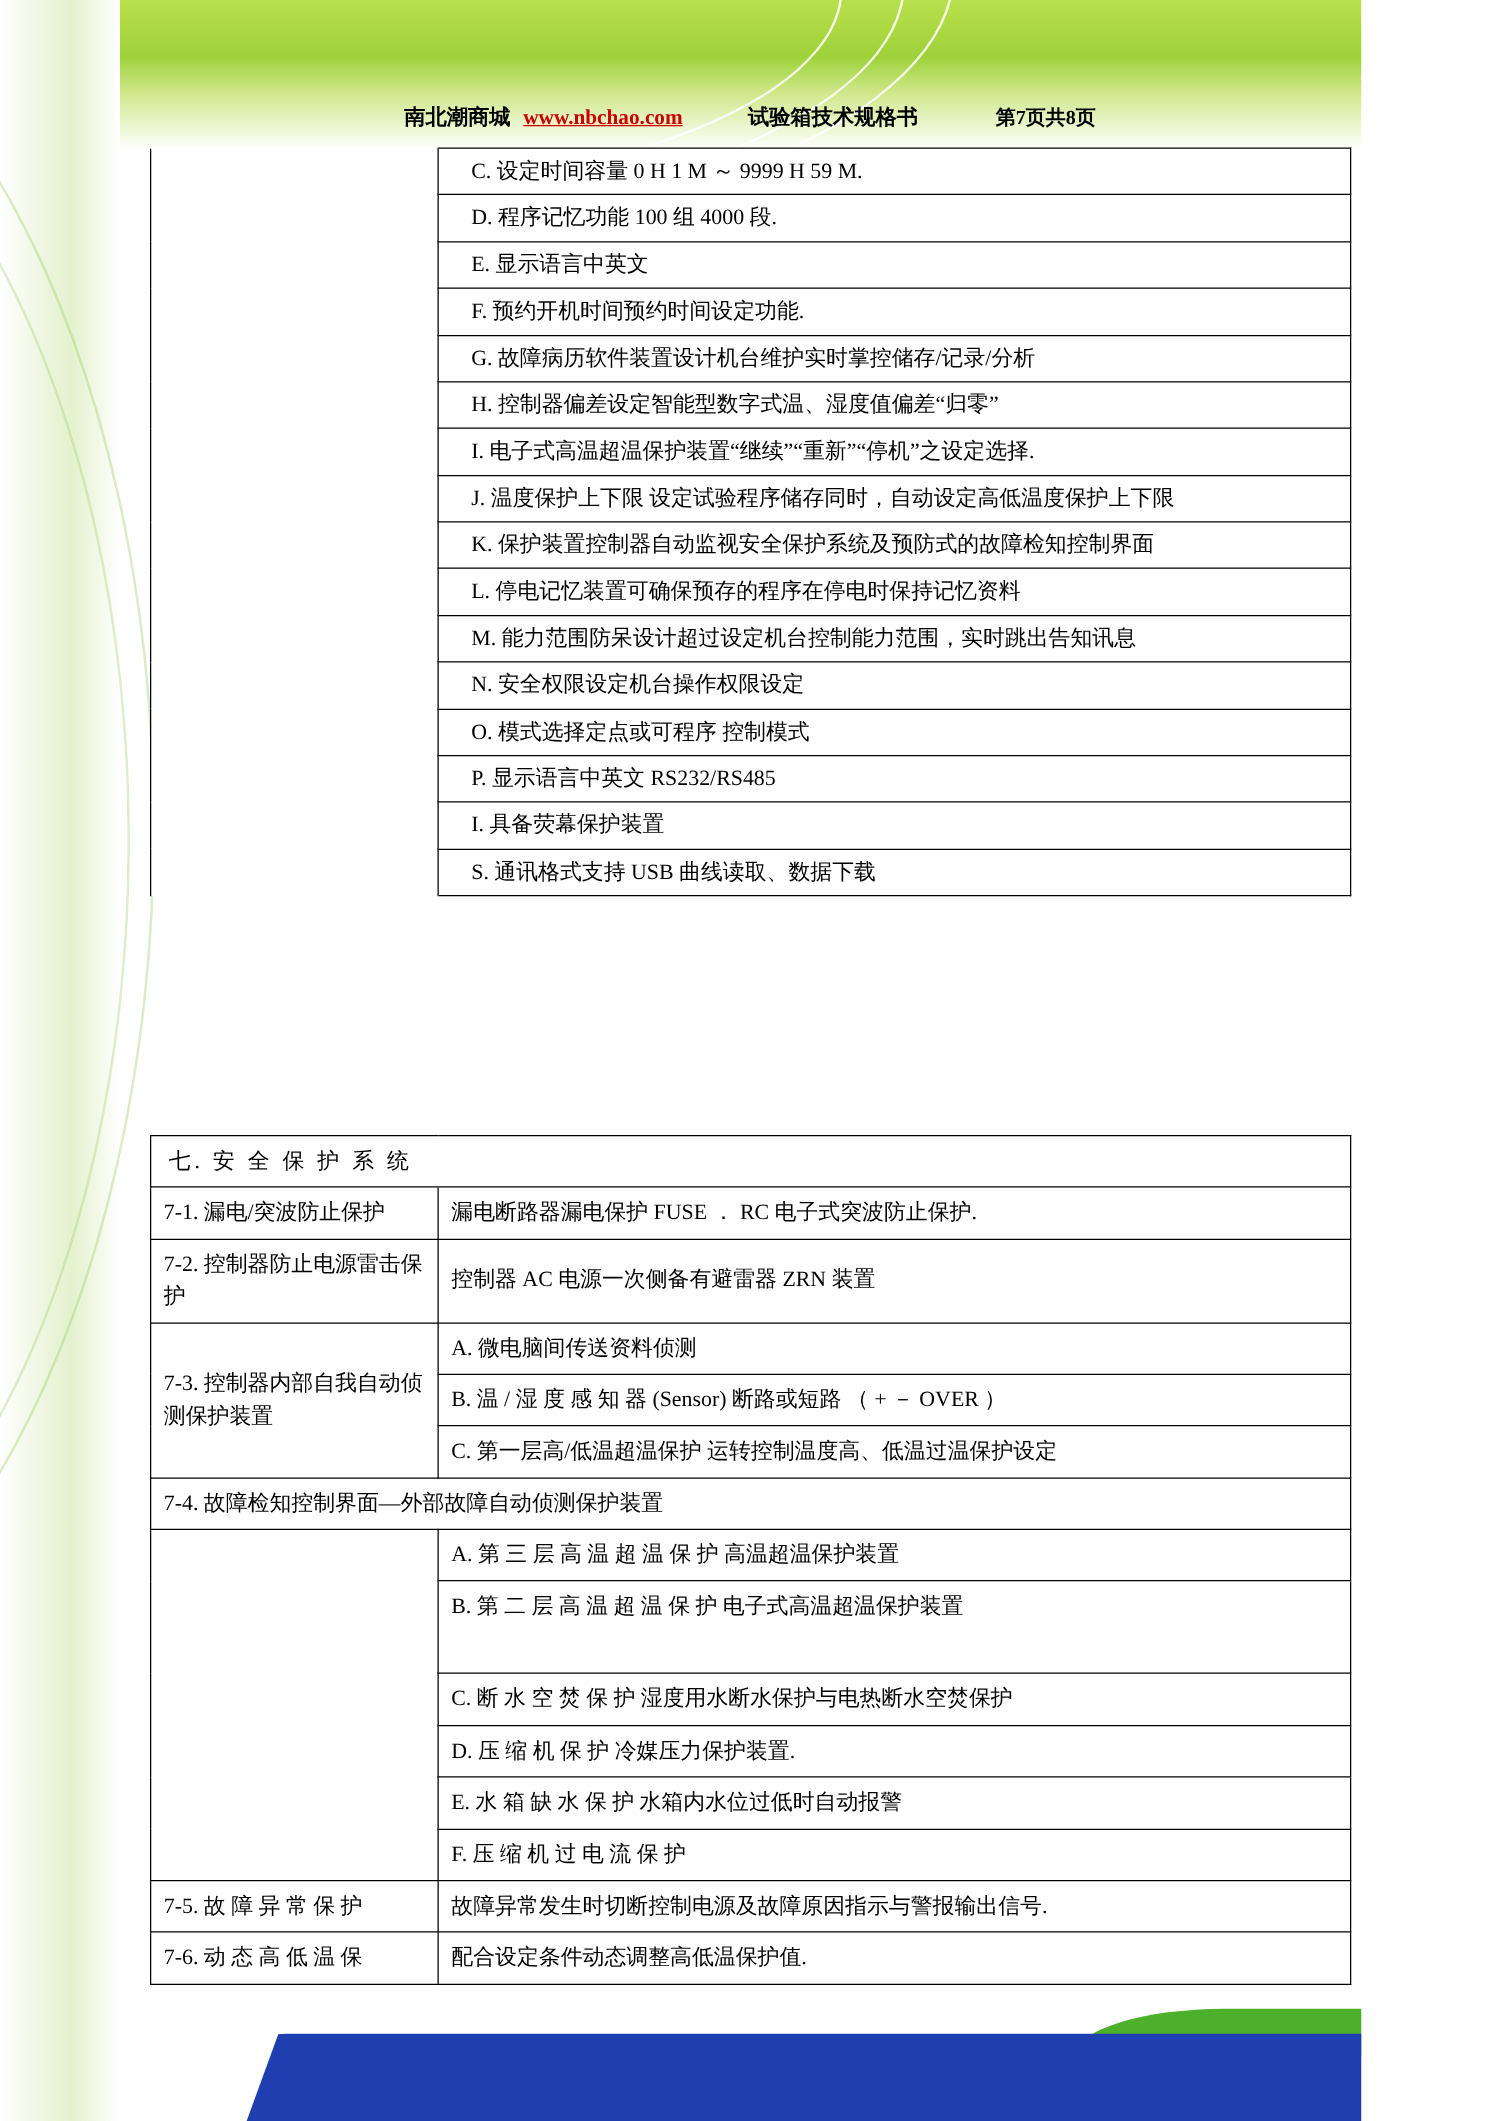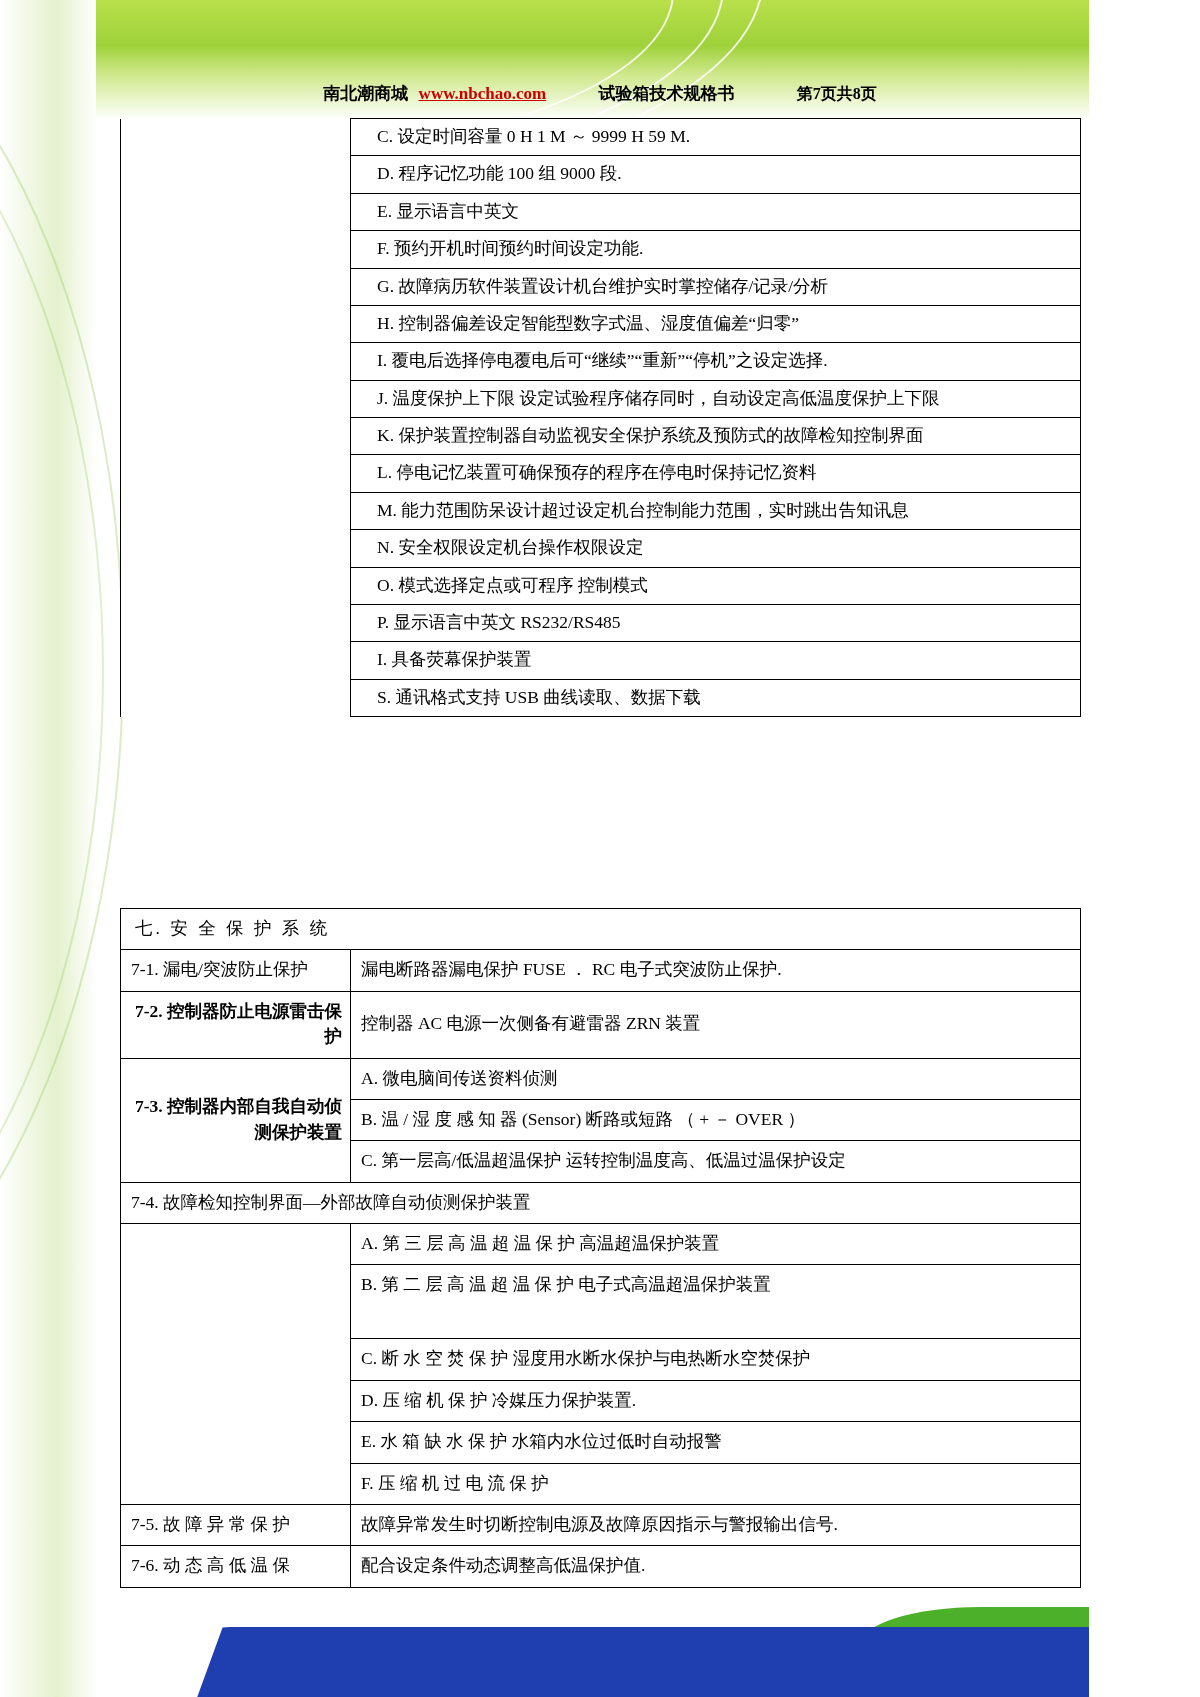--- a/index.html
+++ b/index.html
@@ -139,21 +139,21 @@
   .sectitle-cell {
     border-right: none !important;
   }
   .sectitle-blank {
     border-left: none !important;
   }
   .lbl {
     font-size: 17px;
     line-height: 1.5;
   }
-  .lbl-center { text-align: right; font-weight: bold; }
+  .lbl-center { text-align: left; }
   .wide-head {
     font-size: 17.5px;
     font-weight: normal;
     margin-top: 38px;
   }
   .empty-left {
     border-top: none;
     border-bottom: none;
   }
 </style>
@@ -190,36 +190,36 @@
     <colgroup>
       <col style="width:230px">
       <col style="width:730px">
     </colgroup>
     <tbody>
       <tr>
         <td class="leftcol" rowspan="16"></td>
         <td class="txt">C. 设定时间容量 0 H 1 M ～ 9999 H 59 M.</td>
       </tr>
       <tr>
-          <td class="txt">D. 程序记忆功能 100 组 9000 段.</td>
+          <td class="txt">D. 程序记忆功能 100 组 4000 段.</td>
         </tr>
       <tr>
           <td class="txt">E. 显示语言中英文</td>
         </tr>
       <tr>
           <td class="txt">F. 预约开机时间预约时间设定功能.</td>
         </tr>
       <tr>
           <td class="txt">G. 故障病历软件装置设计机台维护实时掌控储存/记录/分析</td>
         </tr>
       <tr>
           <td class="txt">H. 控制器偏差设定智能型数字式温、湿度值偏差“归零”</td>
         </tr>
       <tr>
-          <td class="txt">I. 覆电后选择停电覆电后可“继续”“重新”“停机”之设定选择.</td>
+          <td class="txt">I. 电子式高温超温保护装置“继续”“重新”“停机”之设定选择.</td>
         </tr>
       <tr>
           <td class="txt">J. 温度保护上下限  设定试验程序储存同时，自动设定高低温度保护上下限</td>
         </tr>
       <tr>
           <td class="txt">K. 保护装置控制器自动监视安全保护系统及预防式的故障检知控制界面</td>
         </tr>
       <tr>
           <td class="txt">L. 停电记忆装置可确保预存的程序在停电时保持记忆资料</td>
         </tr>

